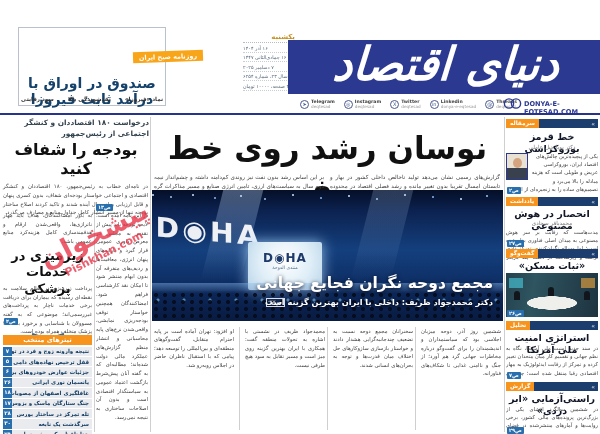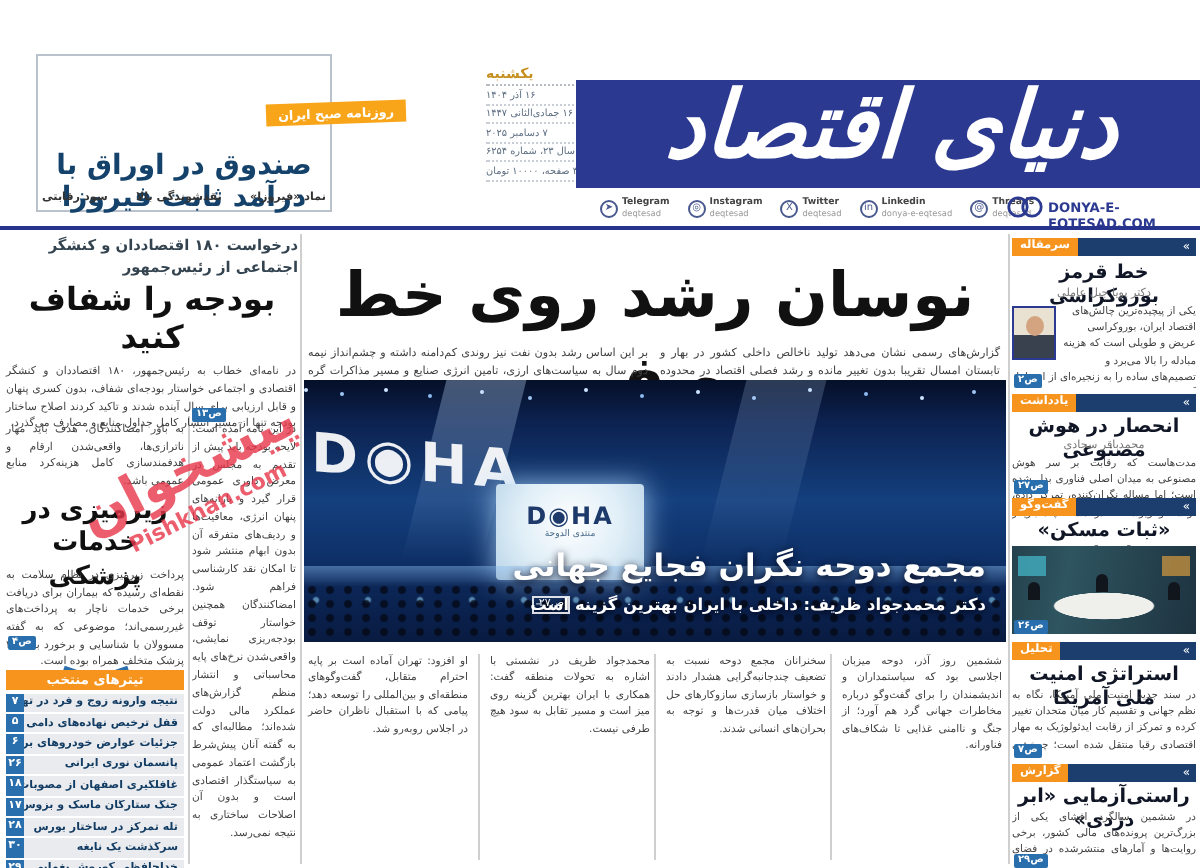--- a/index.html
+++ b/index.html
@@ -12,21 +12,21 @@
   .ad-navy{position:absolute;left:0;top:0;right:0;height:43px;background:#17527d;color:#fff;}
   .ad-title{position:absolute;right:30px;top:6px;font-size:12.5px;font-weight:bold;}
   .ad-logo{position:absolute;right:5px;top:7px;width:18px;height:18px;background:#8fd4ea;border:2px solid #cdeef8;transform:rotate(45deg);}
   .ad-logoword{position:absolute;right:6px;top:26px;font-size:4.5px;color:#dff3fa;}
   .ad-phone{position:absolute;left:6px;bottom:3px;font-size:7px;font-weight:bold;direction:ltr;}
   .ad-site{position:absolute;right:40px;bottom:3px;font-size:6.5px;direction:ltr;color:#e8f6fc;}
   .ad-sub{position:absolute;left:0;right:0;top:47px;text-align:center;font-size:14px;font-weight:bold;color:#14426b;}
   .ad-feats{position:absolute;left:2px;right:2px;bottom:3px;display:flex;justify-content:space-between;font-size:5.6px;color:#333;font-weight:bold;}
   
   .dateblock{left:243px;top:33px;width:52px;color:#5a6b7e;}
-  .weekday{color:#c5901f;font-weight:bold;font-size:7px;text-align:left;border-bottom:1px dotted #b6bcc4;padding-bottom:1px;}
+  .weekday{color:#c5901f;font-weight:bold;font-size:7px;text-align:right;border-bottom:1px dotted #b6bcc4;padding-bottom:1px;}
   .dline{font-size:4.9px;text-align:left;border-bottom:1px dotted #c9ced6;padding:1.5px 0 1px;white-space:nowrap;overflow:hidden;}
   
   .band{left:288px;top:40px;width:312px;height:54px;background:#2b3990;}
   .mast-title{left:292px;top:33px;width:308px;height:66px;color:#fff;font-size:44px;font-weight:bold;font-style:italic;text-align:center;line-height:62px;transform:skewX(-4deg) scaleY(1.05);overflow:visible;white-space:nowrap;}
   .tagline{right:70px;top:29px;font-size:6.8px;font-weight:bold;color:#27348b;}
   .badge{left:133px;top:51px;background:#f9a51a;color:#fff;font-size:6.4px;font-weight:bold;padding:1.5px 6px;transform:rotate(-2deg);}
   
   .social{left:300px;top:97px;height:15px;display:flex;gap:9px;direction:ltr;}
   .soc{display:flex;gap:2px;align-items:center;}
   .soc-circ{width:9px;height:9px;border:1px solid #4a5a90;border-radius:50%;color:#4a5a90;font-size:5px;line-height:7px;text-align:center;}

